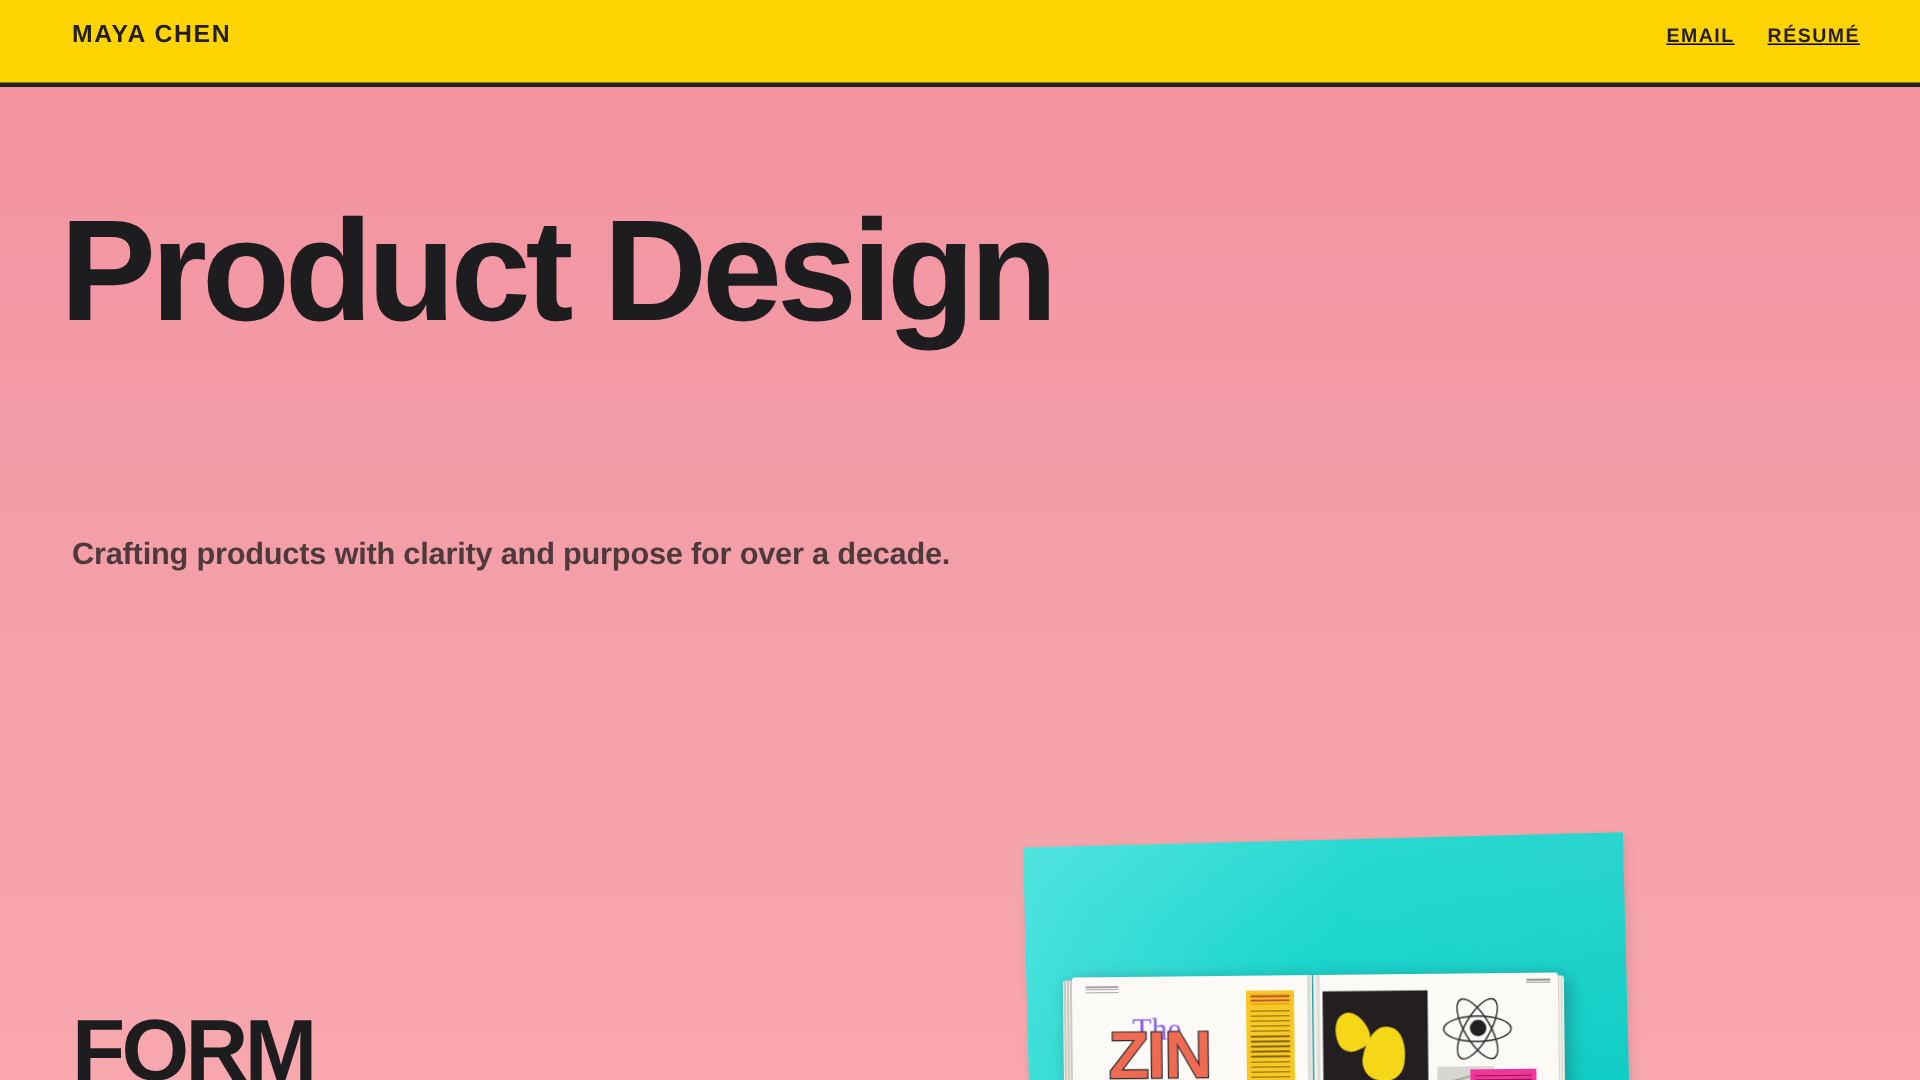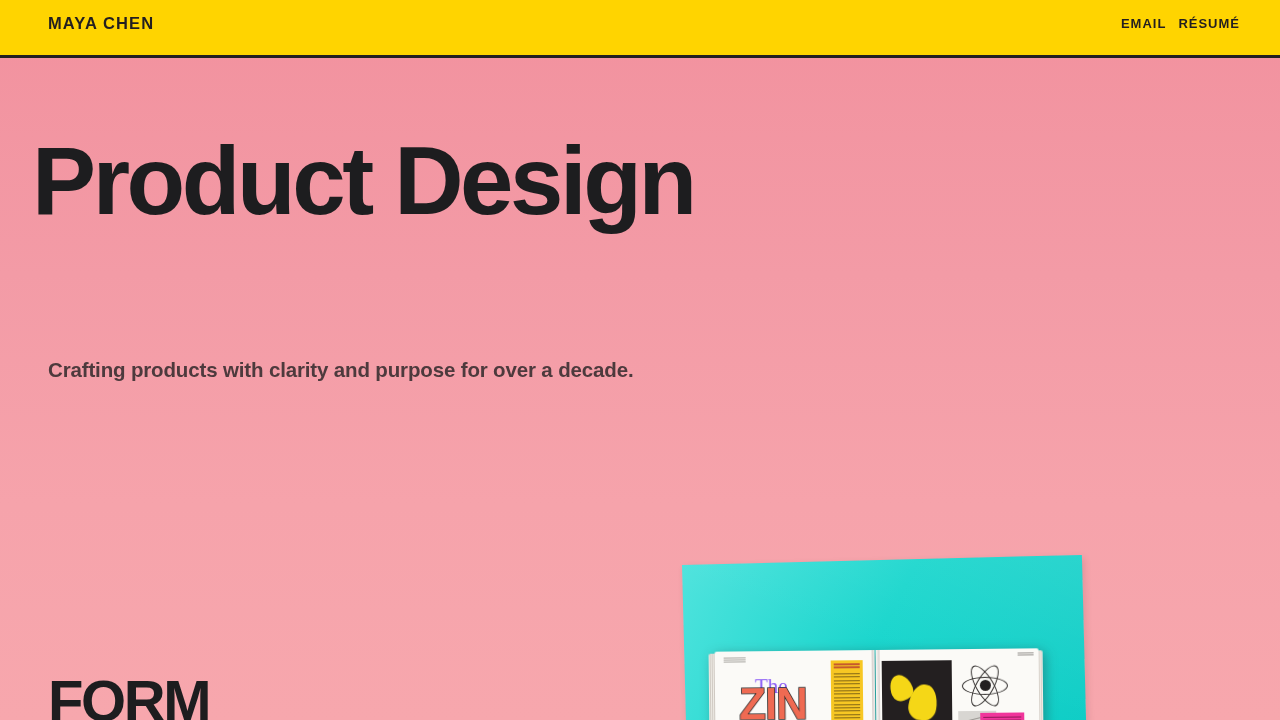--- a/index.html
+++ b/index.html
@@ -28,37 +28,37 @@
     padding:0 40px 8px 48px;
     z-index:30;
   }
   .brand {
     font-size:16.5px;
     font-weight:bold;
     letter-spacing:1.1px;
     color:#231f20;
     white-space:nowrap;
   }
-  .nav { display:flex; align-items:center; gap:12px; }
+  .nav { display:flex; align-items:center; gap:22px;text-decoration:underline; }
   .nav-link {
     font-size:13px;
     font-weight:bold;
     letter-spacing:1.0px;
     color:#231f20;
     text-decoration:none;
     white-space:nowrap;
     cursor:pointer;
   }
 
   
   .hero { position:absolute; top:58px; left:0; width:1280px; z-index:20; }
 
   .headline {
     position:absolute;
-    left:32px; top:76px;
+    left:40px; top:76px;
     font-size:96px;
     line-height:0.985;
     font-weight:bold;
     letter-spacing:-3.4px;
     color:#1d1d1f;
     white-space:nowrap;
   }
   .headline .line { display:block; }
   .amp { color:#5f4146; }
 

